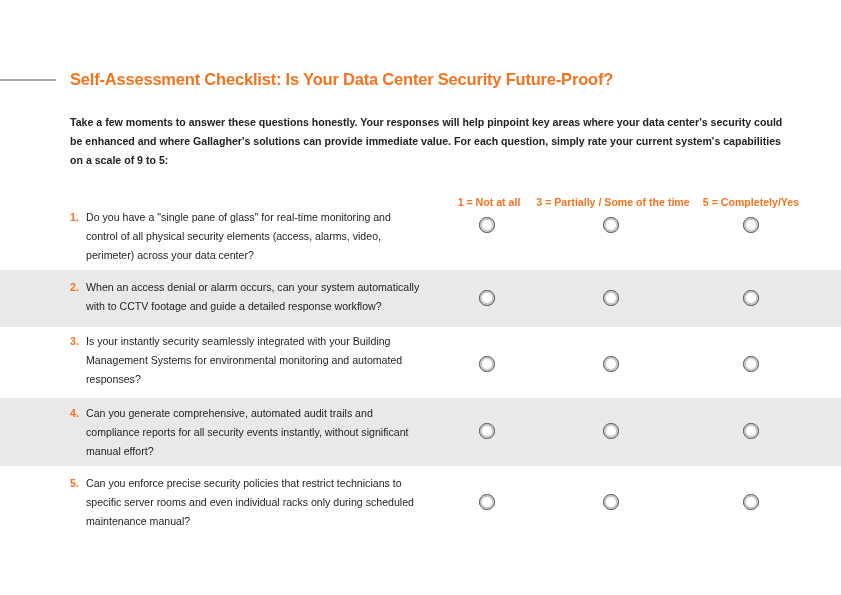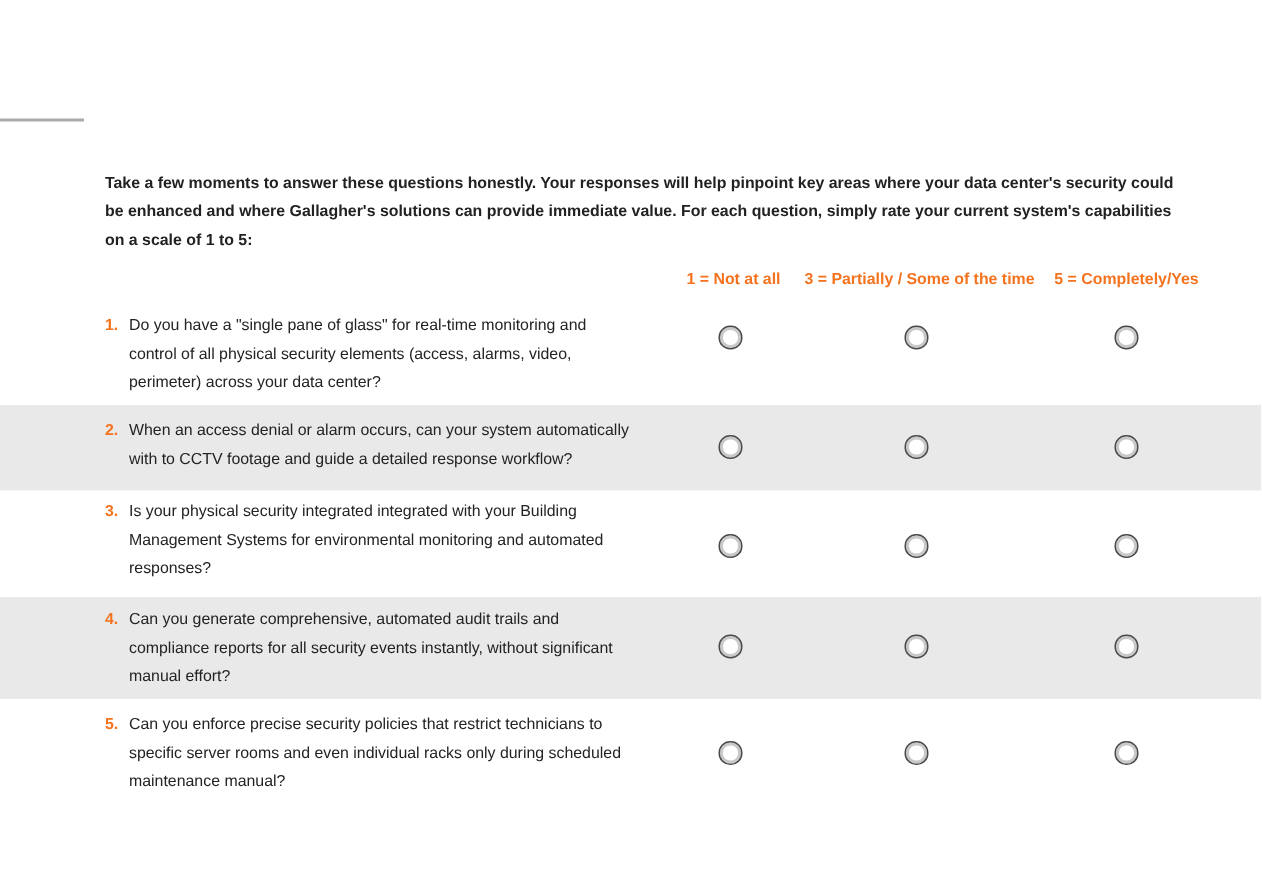--- a/index.html
+++ b/index.html
@@ -40,21 +40,21 @@
     top: 113px;
     width: 714px;
     font-size: 10.6px;
     font-weight: 700;
     line-height: 19px;
     color: #222222;
   }
 
   .hdr {
     position: absolute;
-    top: 180px;
+    top: 196px;
     width: 240px;
     text-align: center;
     font-size: 10.6px;
     font-weight: 700;
     color: #F4731F;
     white-space: nowrap;
   }
   .hdr-1 { left: 369px; }
   .hdr-2 { left: 493px; }
   .hdr-3 { left: 631px; }
@@ -116,22 +116,23 @@
   .row-4 .dot { top: 25px; }
   .row-5 .dot { top: 28px; }
 </style>
 </head>
 <body>
 
 <div class="canvas">
 
   <div class="title-rule"></div>
 
+  <h1 class="page-title">Self-Assessment Checklist: Is Your Data Center Security Future-Proof?</h1>
 
-  <p class="intro">Take a few moments to answer these questions honestly. Your responses will help pinpoint key areas where your data center's security could be enhanced and where Gallagher's solutions can provide immediate value. For each question, simply rate your current system's capabilities on a scale of 1 to 5:</p>
+  <p class="intro">Take a few moments to answer these questions honestly. Your responses will help pinpoint key areas where your data center's security could be enhanced and where Gallagher's solutions can provide immediate value. For each question, simply rate your current system's capabilities on a scale of 9 to 5:</p>
 
   <div class="hdr hdr-1">1 = Not at all</div>
   <div class="hdr hdr-2">3 = Partially / Some of the time</div>
   <div class="hdr hdr-3">5 = Completely/Yes</div>
 
   <div class="row row-1">
     <div class="q">
       <span class="q-num">1.</span>
       <span class="q-text">Do you have a "single pane of glass" for real-time monitoring and control of all physical security elements (access, alarms, video, perimeter) across your data center?</span>
     </div>
@@ -146,21 +147,21 @@
       <span class="q-text">When an access denial or alarm occurs, can your system automatically with to CCTV footage and guide a detailed response workflow?</span>
     </div>
     <div class="dot col-1"></div>
     <div class="dot col-2"></div>
     <div class="dot col-3"></div>
   </div>
 
   <div class="row row-3">
     <div class="q">
       <span class="q-num">3.</span>
-      <span class="q-text">Is your physical security integrated integrated with your Building Management Systems for environmental monitoring and automated responses?</span>
+      <span class="q-text">Is your instantly security seamlessly integrated with your Building Management Systems for environmental monitoring and automated responses?</span>
     </div>
     <div class="dot col-1"></div>
     <div class="dot col-2"></div>
     <div class="dot col-3"></div>
   </div>
 
   <div class="row row-4 alt">
     <div class="q">
       <span class="q-num">4.</span>
       <span class="q-text">Can you generate comprehensive, automated audit trails and compliance reports for all security events instantly, without significant manual effort?</span>

